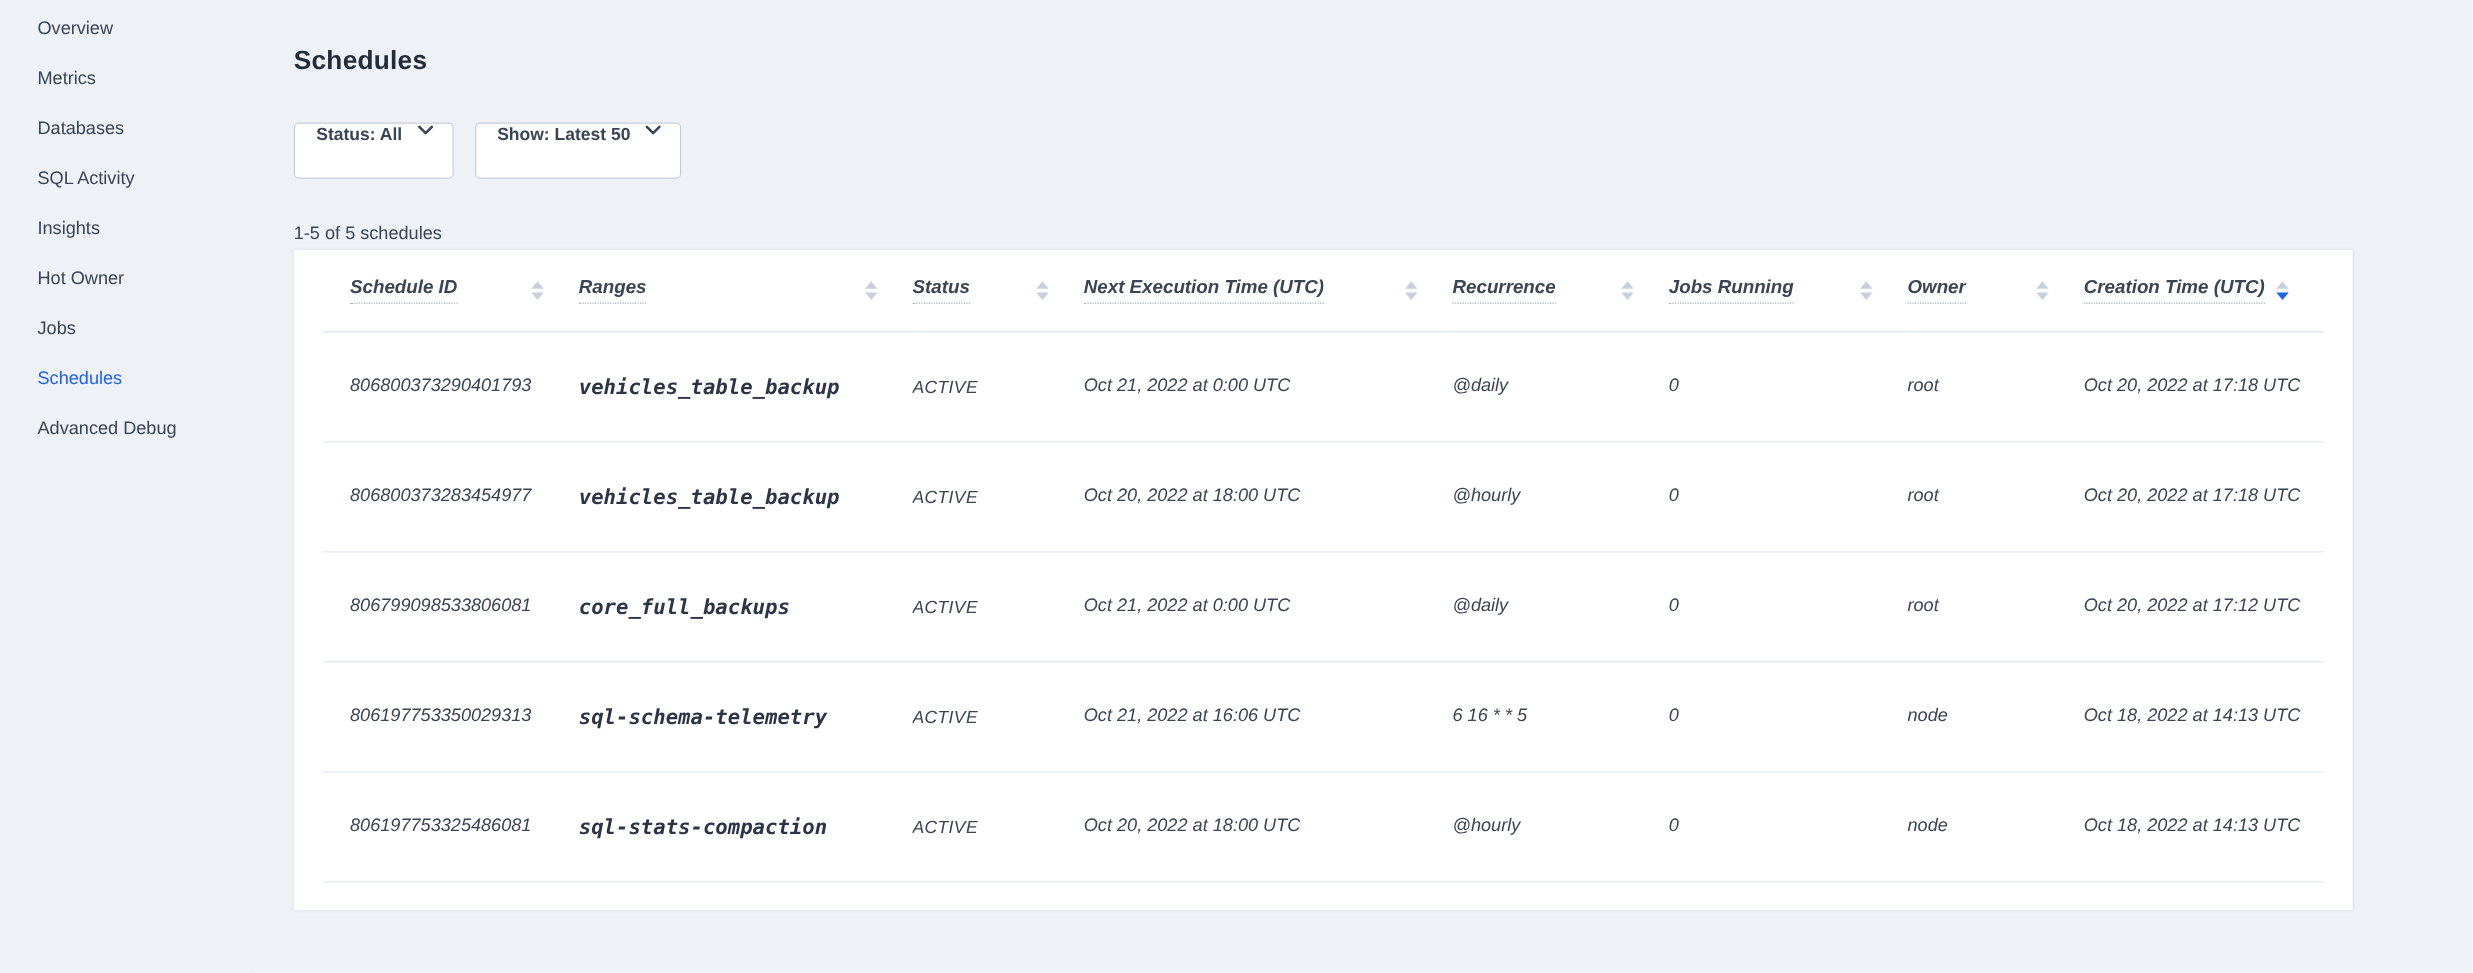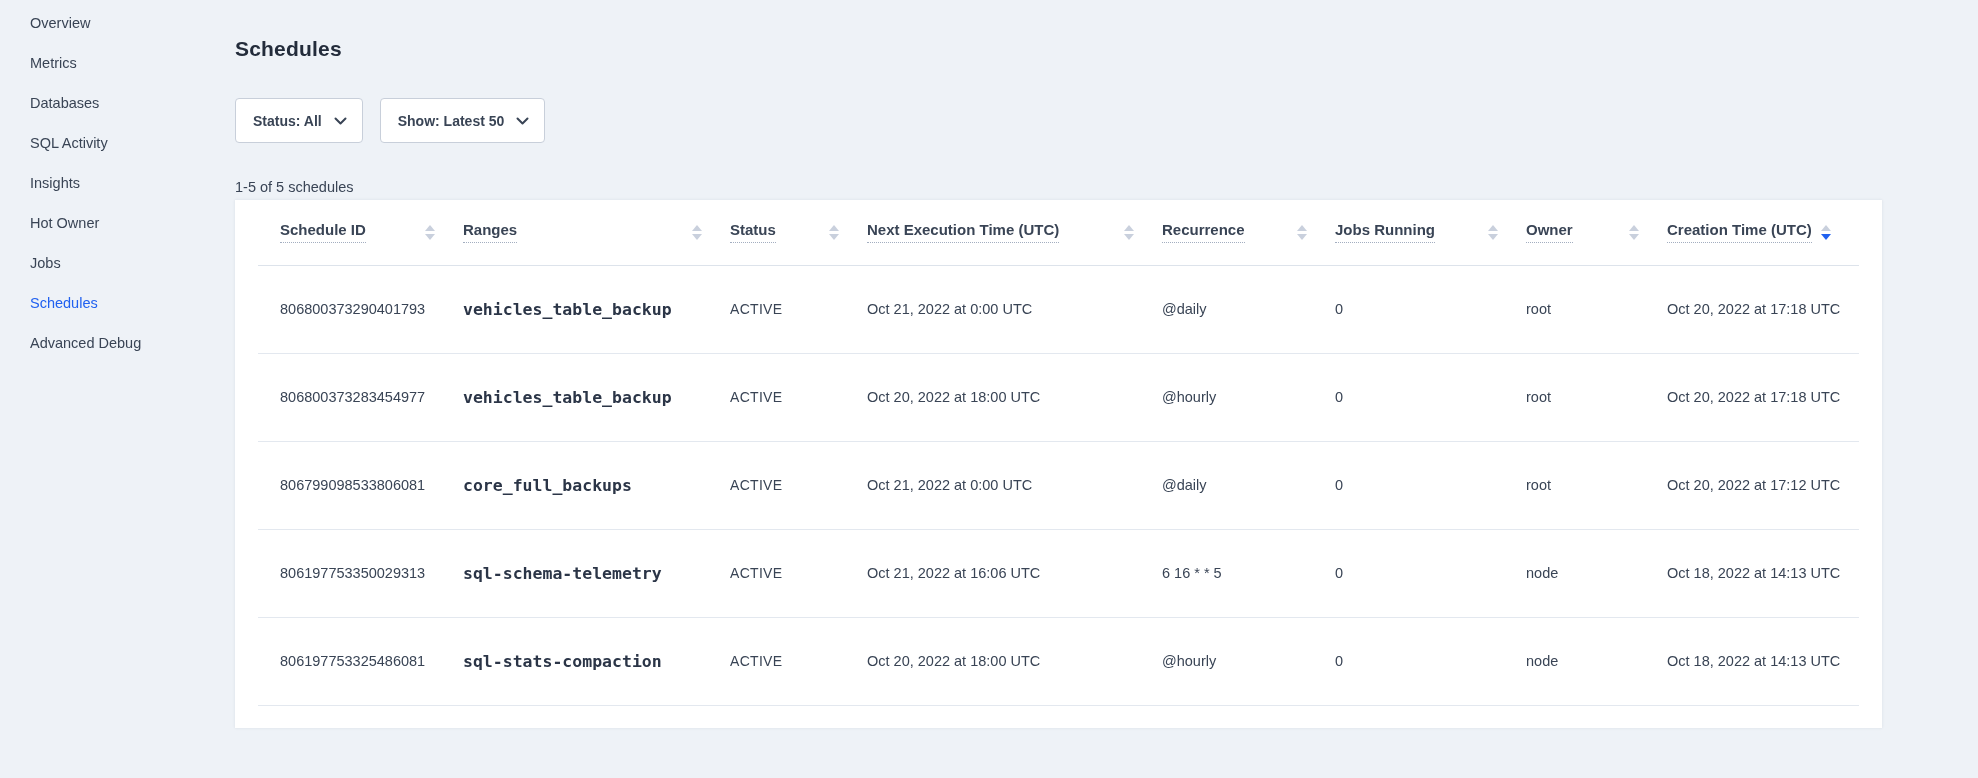--- a/index.html
+++ b/index.html
@@ -25,34 +25,35 @@
   
   .main { flex: 1; padding-top: 21px; }
   .page-title {
     font-size: 21px; font-weight: bold; color: #232c3b;
     line-height: 27px; letter-spacing: 0.2px;
   }
   .filters { margin-top: 36px; display: flex; gap: 17px; }
   .dropdown-btn {
     height: 45px; background: #ffffff;
     border: 1px solid #c8cfda; border-radius: 4px;
-    display: inline-flex; align-items: center; gap: 12px;
+    display: inline-flex; gap: 12px;
     padding: 0 15px 0 17px;
     font-family: inherit; font-size: 14px; font-weight: bold; color: #394455;
     cursor: pointer;
   }
   .chev { width: 13px; height: 8px; display: block; margin-top: 1px; }
 
   .results-count { margin-top: 36px; font-size: 14.5px; color: #394455; height: 18px; }
 
   
   .card {
     margin-top: 3px; width: 1647px; background: #ffffff;
     padding: 0 23px 22px 23px;
     box-shadow: 0 0 3px rgba(44,58,82,0.10);
+    font-style: italic;
   }
   table { width: 100%; border-collapse: collapse; table-layout: fixed; }
   th {
     height: 65px; text-align: left; vertical-align: middle;
     font-size: 15px; font-weight: bold; color: #394455;
     border-bottom: 1px solid #dde3eb;
     padding: 0 28px 0 0; cursor: pointer;
   }
   th:first-child, td:first-child { padding-left: 22px; }
   .th-inner { display: flex; align-items: center; justify-content: space-between; }

